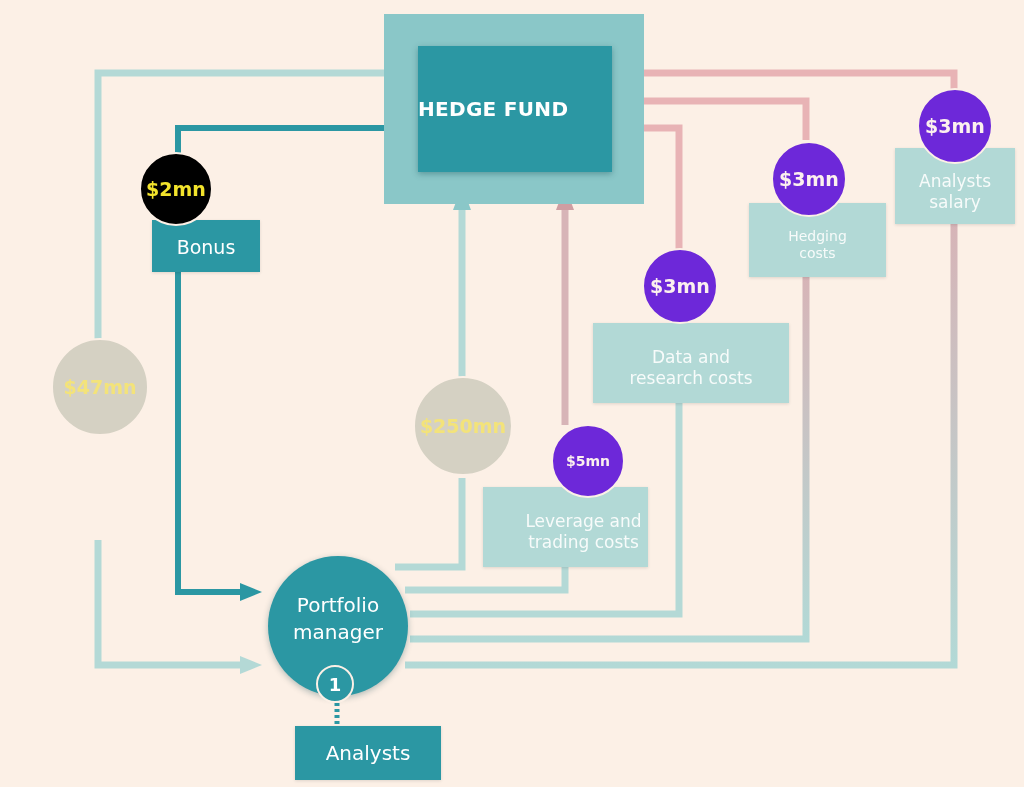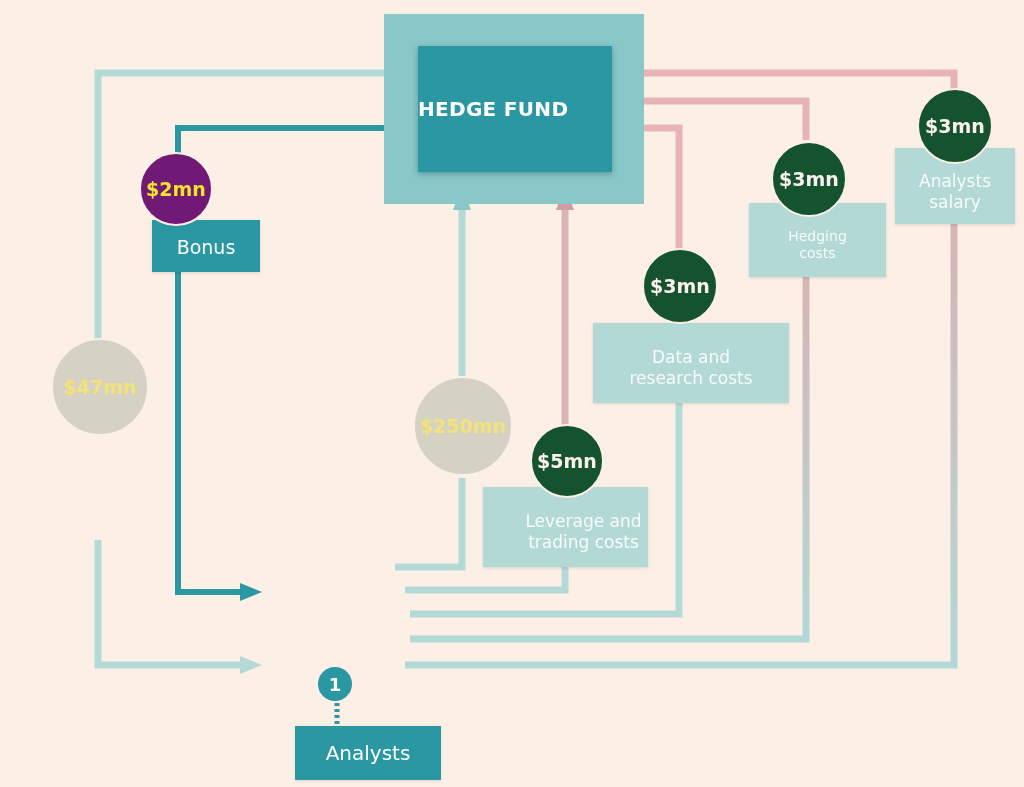--- a/index.html
+++ b/index.html
@@ -30,23 +30,23 @@
       box-shadow: 0 1px 3px rgba(0,0,0,0.12);
     }
     .box.light { background: #b2d9d6; color: #f7fbfa; }
     .box.dark  { background: #2b97a3; color: #fff; margin-left: 28px; }
 
     .circle {
       position: absolute; border-radius: 50%;
       display: flex; align-items: center; justify-content: center;
       font-weight: bold;
     }
-    .circle.olive { background: #701a75; color: #f2e32c; border: 2px solid #fcf0e6; }
+    .circle.olive { background: #000000; color: #f2e32c; border: 2px solid #fcf0e6; }
     .circle.sand  { background: #d5d1c3; color: #f3e37a; border: 2px solid #fcf0e6; }
-    .circle.pink  { background: #14532d; color: #fcf0ee; border: 2px solid #fcf0e6; }
+    .circle.pink  { background: #6d28d9; color: #fcf0ee; border: 2px solid #fcf0e6; }
 
     .pm {
       position: absolute; left: 268px; top: 556px; width: 140px; height: 140px;
       border-radius: 50%; background: #2b97a3; color: #fff;
       display: flex; align-items: center; justify-content: center;
       text-align: center; font-size: 20px; line-height: 1.35;
       box-shadow: 0 2px 6px rgba(0,60,70,0.3);
     }
     .pm-num {
       position: absolute; left: 316px; top: 665px; width: 38px; height: 38px;
@@ -119,21 +119,21 @@
   <div class="circle sand" style="left:413px;top:376px;width:96px;height:96px;font-size:19px;">
     <span>$250mn</span>
   </div>
 
   <div class="box light" style="left:483px;top:487px;width:165px;height:80px;font-size:17px;padding-top:10px;box-sizing:border-box;padding-left:36px;">
     <div>
       <div>Leverage and</div>
       <div>trading costs</div>
     </div>
   </div>
-  <div class="circle pink" style="left:530px;top:424px;width:70px;height:70px;font-size:19px;align-items:center;">
+  <div class="circle pink" style="left:551px;top:424px;width:70px;height:70px;font-size:14px;align-items:center;">
     <span>$5mn</span>
   </div>
 
   <div class="box light" style="left:593px;top:323px;width:196px;height:80px;font-size:17px;padding-top:10px;box-sizing:border-box;">
     <div>
       <div>Data and</div>
       <div>research costs</div>
     </div>
   </div>
   <div class="circle pink" style="left:642px;top:248px;width:72px;height:72px;font-size:19px;">
@@ -153,20 +153,26 @@
   <div class="box light" style="left:895px;top:148px;width:120px;height:76px;font-size:17px;padding-top:12px;box-sizing:border-box;">
     <div>
       <div>Analysts</div>
       <div>salary</div>
     </div>
   </div>
   <div class="circle pink" style="left:917px;top:88px;width:72px;height:72px;font-size:19px;">
     <span>$3mn</span>
   </div>
 
+  <div class="pm">
+    <div style="margin-top:-14px;">
+      <div>Portfolio</div>
+      <div>manager</div>
+    </div>
+  </div>
   <div class="pm-num">
     <span>1</span>
   </div>
 
   <div class="box dark" style="left:267px;top:726px;width:146px;height:54px;font-size:20px;">
     <span>Analysts</span>
   </div>
 </div>
 
 </body></html>

